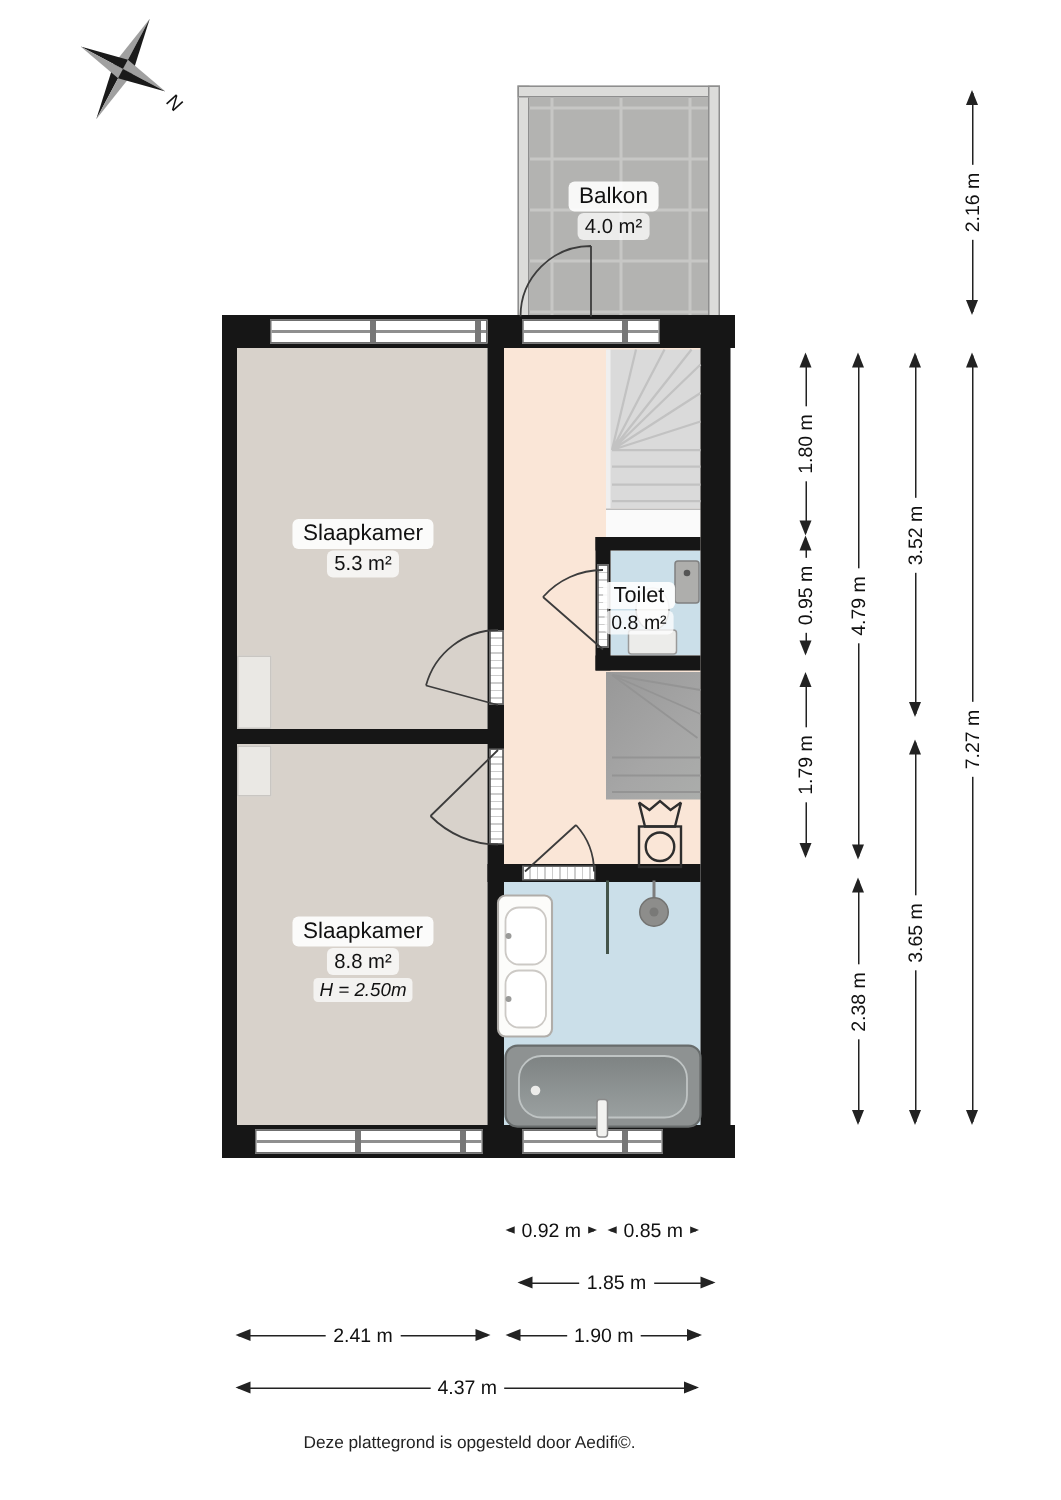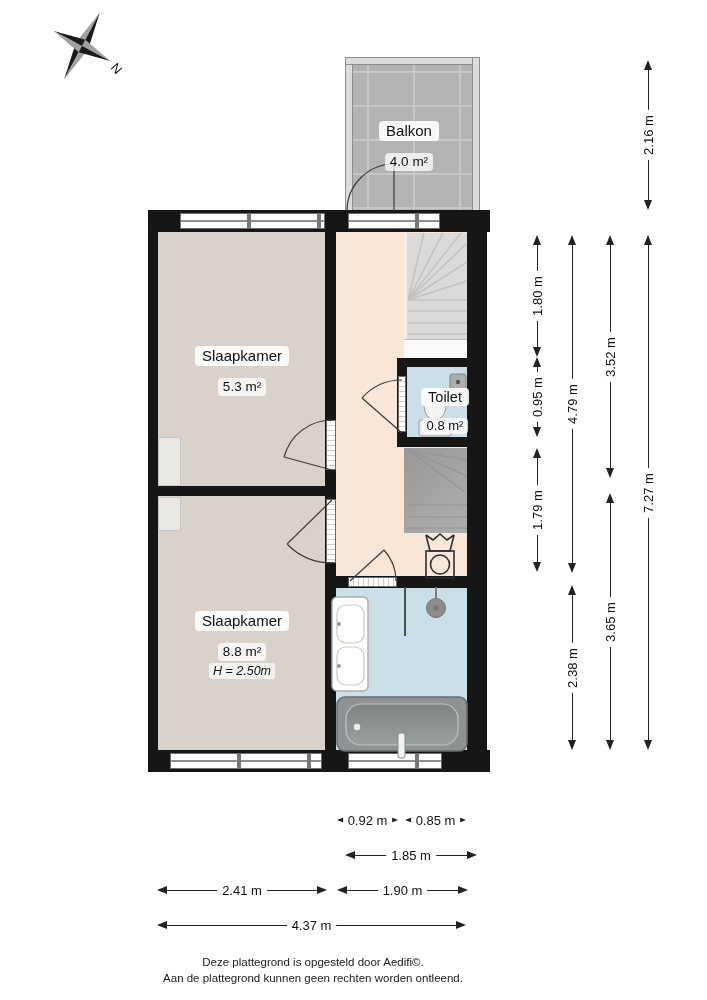--- a/index.html
+++ b/index.html
@@ -24,21 +24,21 @@
   .balkon-floor{position:absolute;background-color:#b3b3b1;
     background-image:linear-gradient(#c7c7c5 2px,transparent 2px),
                      linear-gradient(90deg,#c7c7c5 2px,transparent 2px);
     background-size:46px 34px;background-position:0 6px,14px 0;}
   .stair-up{position:absolute;background:#dadada;border-left:3px solid #efefef;box-sizing:border-box;}
   .stair-landing{position:absolute;background:#fafafa;border-top:1px solid #bbb;box-sizing:border-box;}
   .stair-down{position:absolute;background:linear-gradient(135deg,#989898 0%,#a6a6a6 60%,#abadab 100%);}
   .room-label{position:absolute;display:flex;flex-direction:column;align-items:center;
               transform:translateX(-50%);z-index:40;}
   .rname{background:rgba(255,255,255,.9);padding:0 7px;border-radius:4px;font-size:15px;line-height:20px;}
-  .rarea{background:rgba(255,255,255,.75);padding:0 5px;border-radius:4px;font-size:13.5px;line-height:18px;margin-top:12px;}
+  .rarea{background:rgba(255,255,255,.75);padding:0 5px;border-radius:4px;font-size:13.5px;line-height:18px;margin-top:1px;}
   .rheight{background:rgba(255,255,255,.7);padding:0 4px;border-radius:3px;font-size:12.5px;line-height:16px;margin-top:2px;font-style:italic;}
   
   .dim{position:absolute;z-index:30;}
   .dim-v{width:0;}
   .dim-v::before{content:"";position:absolute;left:-0.5px;top:2px;bottom:2px;width:1px;background:#222;}
   .dim-v .ar{position:absolute;left:-4px;width:0;height:0;border-left:4px solid transparent;border-right:4px solid transparent;}
   .dim-v .ar.up{top:0;border-bottom:10px solid #222;}
   .dim-v .ar.dn{bottom:0;border-top:10px solid #222;}
   .dim-h{height:0;}
   .dim-h::before{content:"";position:absolute;top:-0.5px;left:2px;right:2px;height:1px;background:#222;}
@@ -181,21 +181,21 @@
   </svg>
 
   <div class="room-label" style="left:409px;top:121px">
     <span class="rname">Balkon</span>
     <span class="rarea">4.0 m²</span>
   </div>
   <div class="room-label" style="left:242px;top:346px">
     <span class="rname">Slaapkamer</span>
     <span class="rarea">5.3 m²</span>
   </div>
-  <div class="room-label" style="left:445px;top:388px">
+  <div class="room-label" style="left:426px;top:388px">
     <span class="rname" style="font-size:14.5px;line-height:18px">Toilet</span>
     <span class="rarea" style="font-size:13px;line-height:16px">0.8 m²</span>
   </div>
   <div class="room-label" style="left:242px;top:611px">
     <span class="rname">Slaapkamer</span>
     <span class="rarea">8.8 m²</span>
     <span class="rheight">H = 2.50m</span>
   </div>
 
   <div class="dim dim-v" style="left:648px;top:60px;height:150px">
@@ -270,16 +270,15 @@
       <span class="dlab dlab-h">1.90 m</span>
     </div>
   <div class="dim dim-h" style="left:157px;top:925px;width:309px">
     <i class="ar lf"></i>
       <i class="ar rt"></i>
       <span class="dlab dlab-h">4.37 m</span>
     </div>
 
   <div class="footer">
     <div>Deze plattegrond is opgesteld door Aedifi©.</div>
-    <div>Aan de plattegrond kunnen geen rechten worden ontleend.</div>
   </div>
 
 </div>
 
 </body></html>

